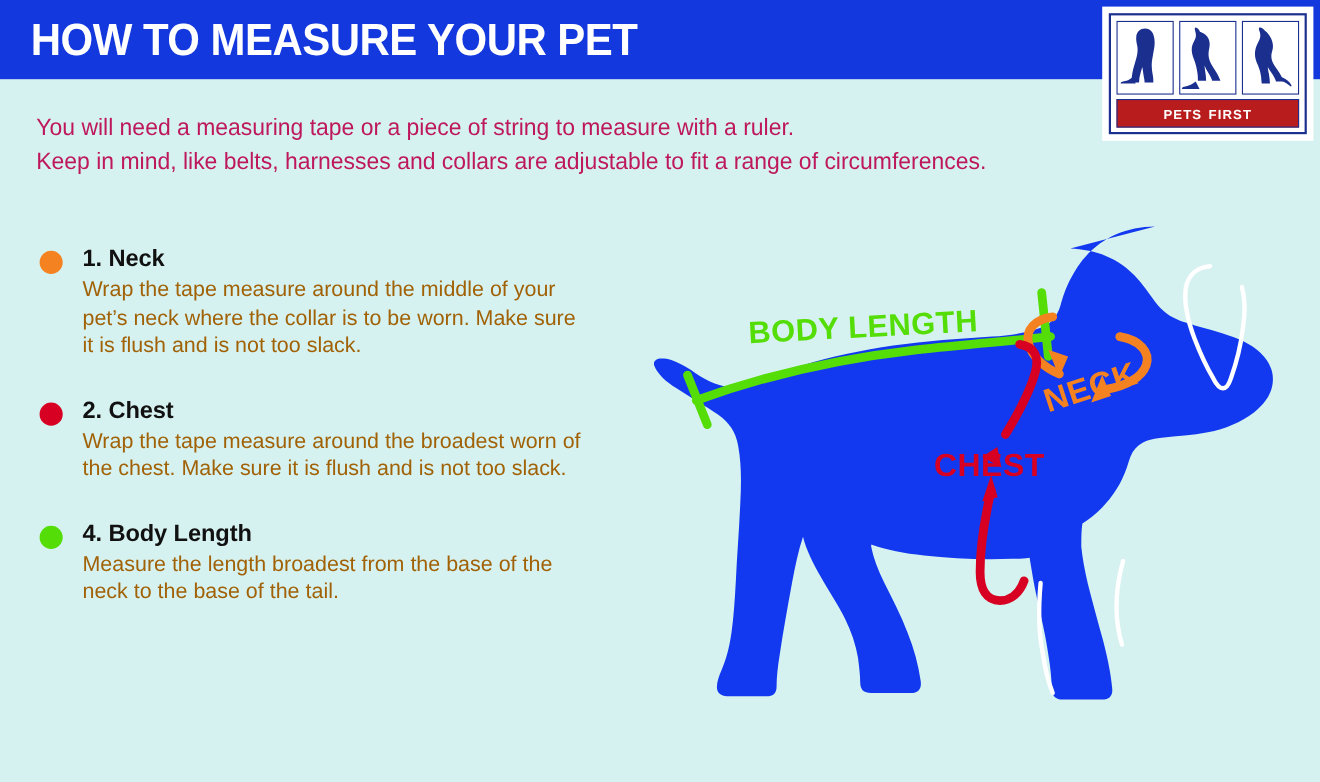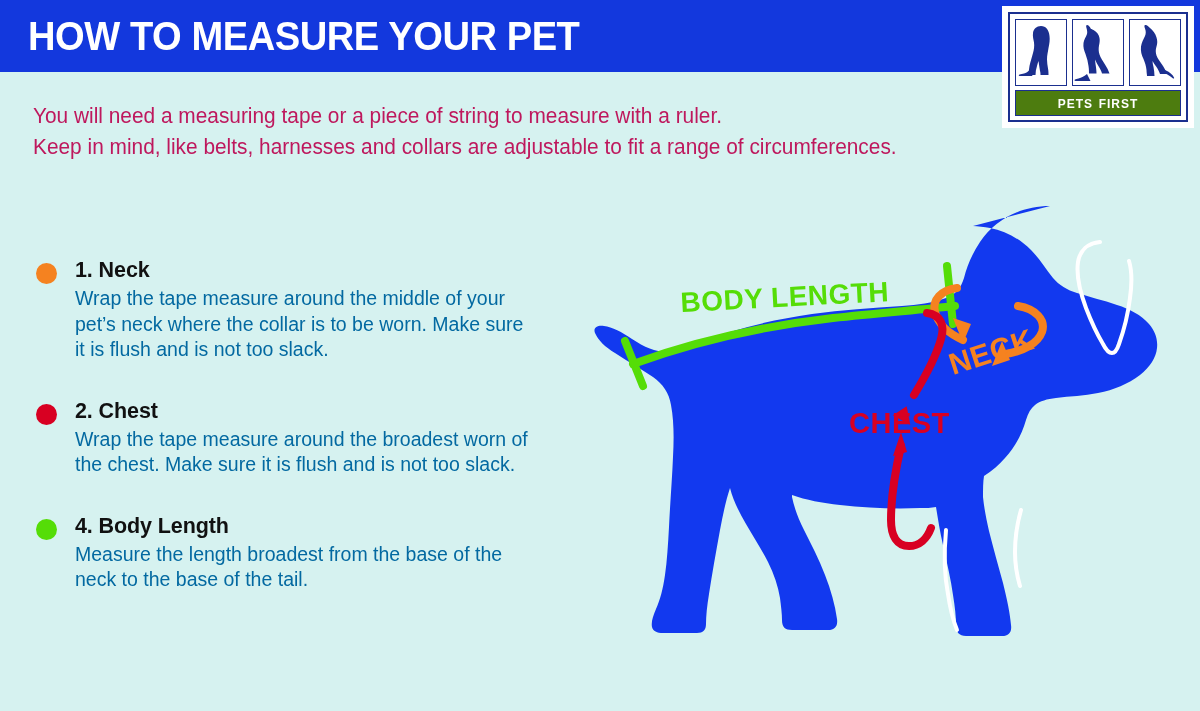--- a/index.html
+++ b/index.html
@@ -68,21 +68,21 @@
     border: 1.5px solid #1b2f8f;
     box-sizing: border-box;
     position: relative;
     overflow: hidden;
     background: #ffffff;
   }
   .logo-panel svg { position: absolute; left: 0; top: 0; width: 100%; height: 100%; }
   .logo-name {
     height: 26px;
     border: 1.5px solid #1b2f8f;
-    background: #4d7c0f;
+    background: #b91c1c;
     color: #ffffff;
     font-size: 17px;
     font-weight: bold;
     letter-spacing: 1px;
     display: flex;
     align-items: center;
     justify-content: center;
     box-sizing: border-box;
     font-variant: small-caps;
     text-transform: lowercase;
@@ -100,41 +100,41 @@
   }
   .intro-line { white-space: nowrap; transform: scaleX(0.97); transform-origin: left top; }
 
   
   .steps {
     position: absolute;
     left: 33px;
     top: 222px;
     width: 500px;
   }
-  .step { position: relative; padding-left: 42px; margin-bottom: 32px; margin-top: 35px; }
+  .step { position: relative; padding-left: 42px; margin-bottom: 32px; }
   .step-dot {
     position: absolute;
     left: 3px;
     top: 6px;
     width: 21px;
     height: 21px;
     border-radius: 50%;
   }
   .step-title {
     font-size: 21.5px;
     font-weight: bold;
     color: #111111;
     line-height: 27px;
     margin-bottom: 2px;
     letter-spacing: -0.1px;
   }
   .step-body {
     font-size: 19.5px;
     line-height: 25.5px;
-    color: #0369a1;
+    color: #a16207;
     width: 460px;
   }
 
   
   .illustration {
     position: absolute;
     left: 505px;
     top: 170px;
     width: 700px;
     height: 540px;

